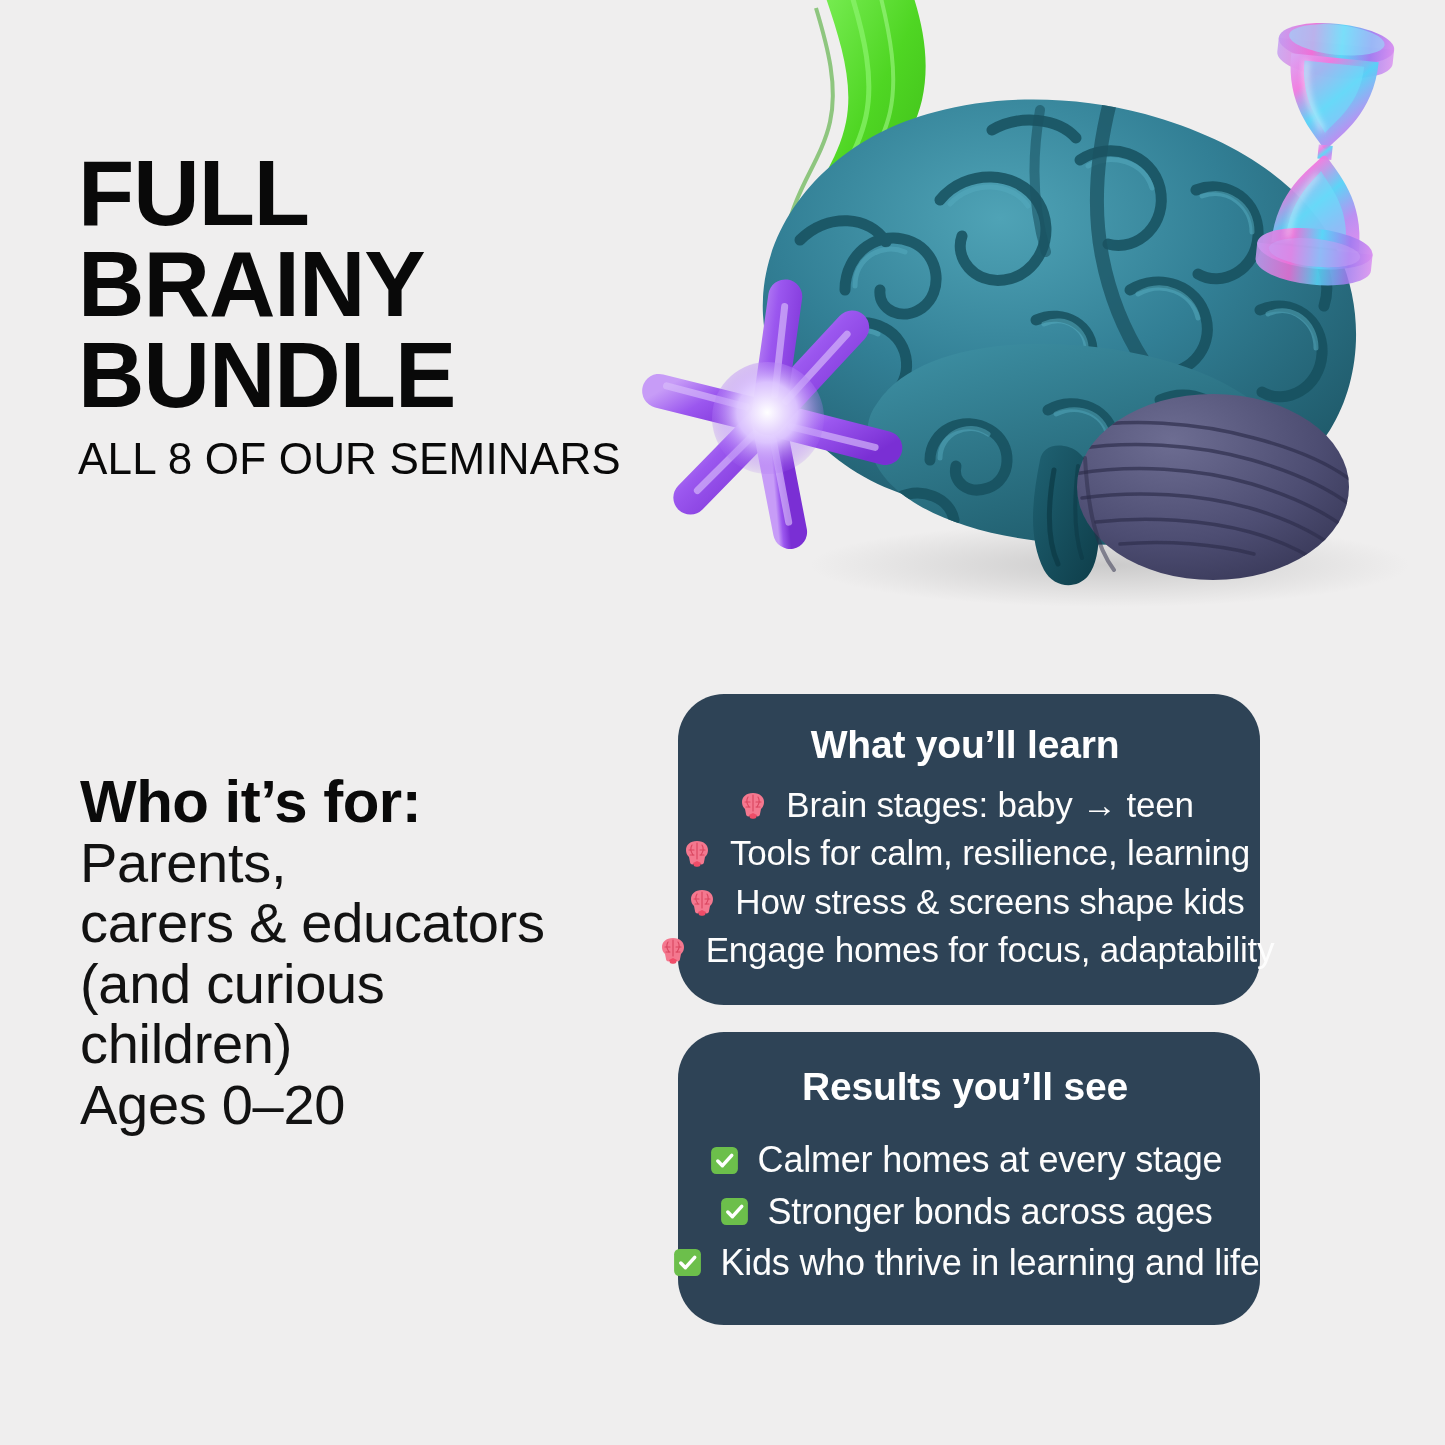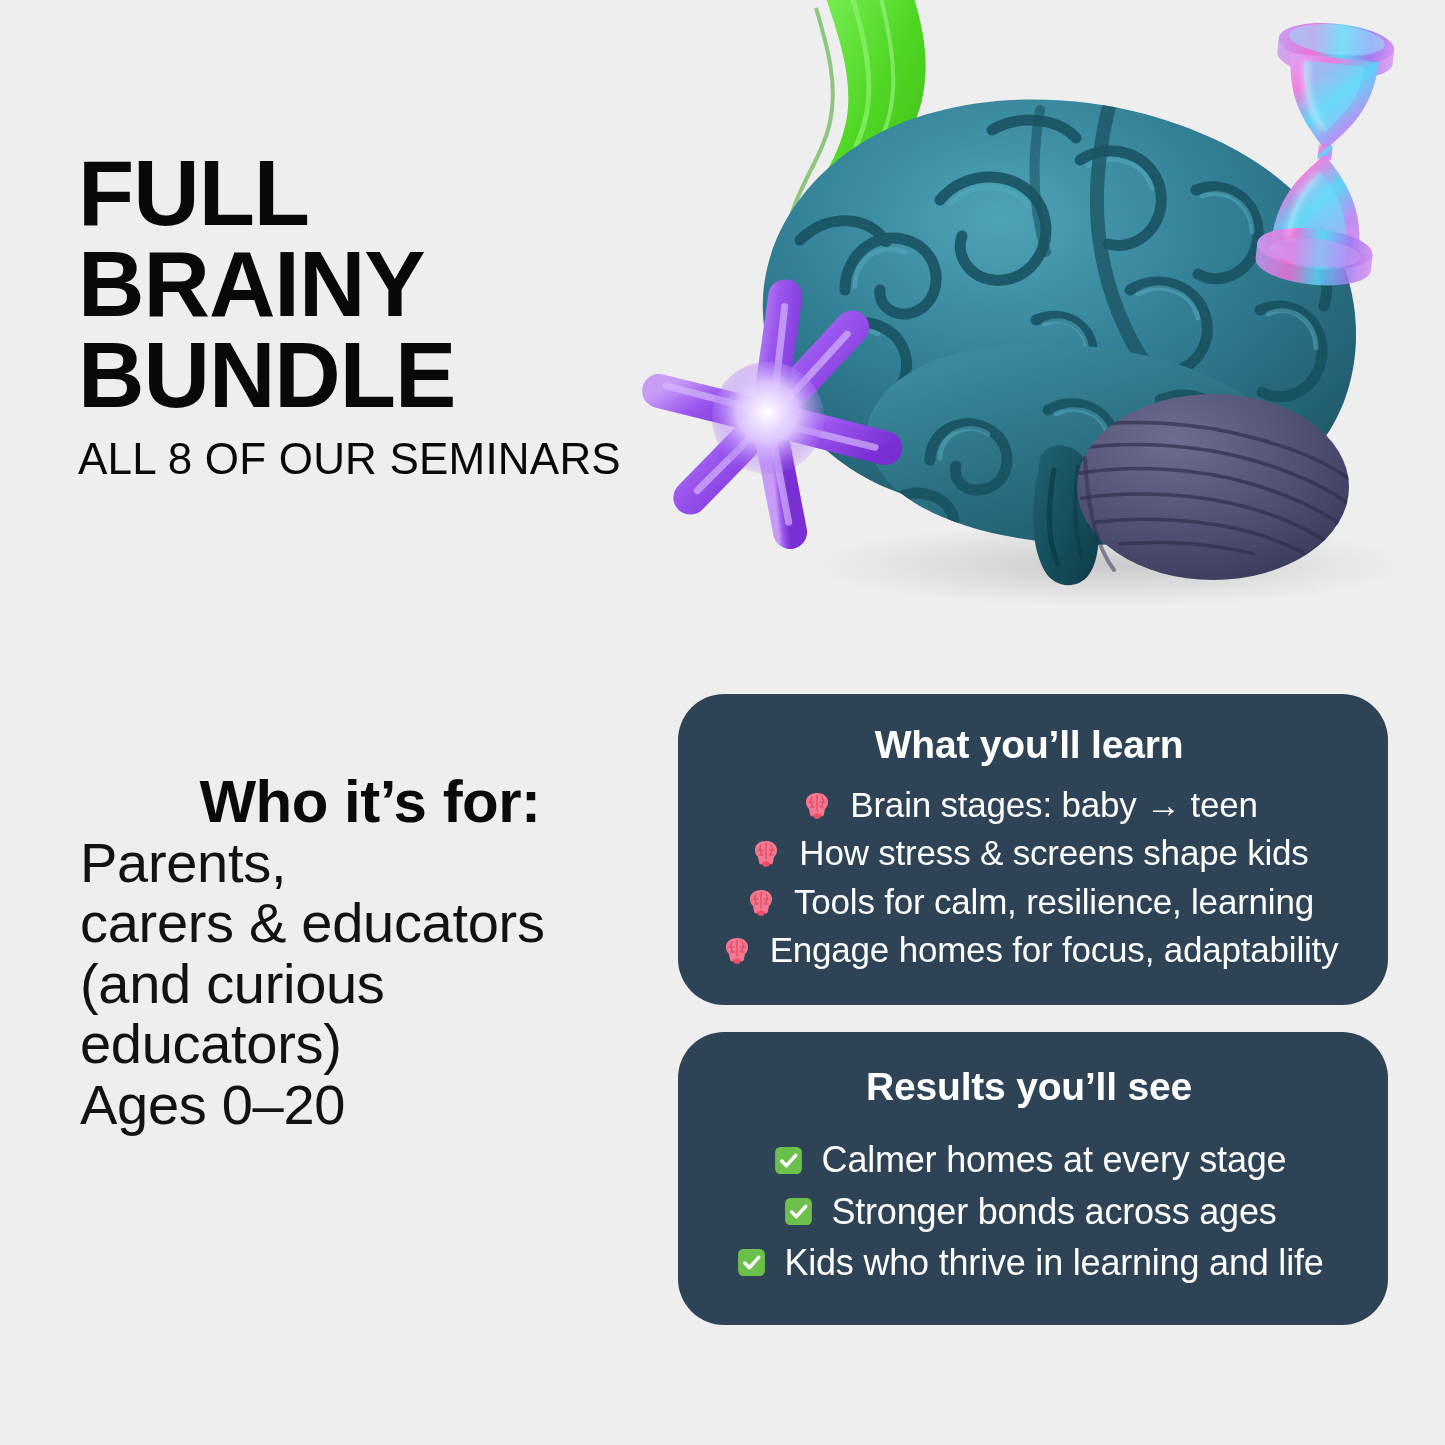--- a/index.html
+++ b/index.html
@@ -62,37 +62,36 @@
     top: 770px;
     width: 580px;
   }
   #who-heading {
     font-family: "Liberation Sans", sans-serif;
     font-weight: 700;
     font-size: 60px;
     line-height: 1.05;
     color: #0a0a0a;
     letter-spacing: -0.5px;
-    text-align: center;
   }
   .who-line {
     font-family: "Liberation Sans", sans-serif;
     font-weight: 400;
     font-size: 56px;
     line-height: 1.08;
     color: #121212;
     letter-spacing: -0.3px;
     white-space: nowrap;
   }
 
   
   .info-card {
     position: absolute;
     left: 678px;
-    width: 710px;
+    width: 582px;
     background: #2e4356;
     border-radius: 46px;
     padding: 30px 34px 30px 26px;
     display: flex;
     flex-direction: column;
     align-items: center;
     justify-content: center;
   }
   #card-learn  { top: 694px; height: 311px; }
   #card-results{ top: 1032px; height: 293px; }
@@ -355,21 +354,21 @@
       <path d="M-28 230 C-28 196 -12 178 -6 168" fill="none" stroke="#ffffff" stroke-width="5" opacity="0.45" stroke-linecap="round" filter="url(#blurTiny)"></path>
     </g>
   </svg>
 </div>
 
 <div id="who-block">
   <div id="who-heading">Who it’s for:</div>
   <div class="who-line">Parents,</div>
   <div class="who-line">carers &amp; educators</div>
   <div class="who-line">(and curious</div>
-  <div class="who-line">educators)</div>
+  <div class="who-line">children)</div>
   <div class="who-line">Ages 0–20</div>
 </div>
 
 <div class="info-card" id="card-learn">
   <div class="card-title">What you’ll learn</div>
   <ul class="card-list">
     <li class="card-item">
       <span class="bullet-icon">
         <svg width="32" height="32" viewBox="0 0 32 32" aria-hidden="true">
           <path d="M16 4 C9 4 5 8 5 13 C5 16 6 18 8 20 L9 25 C9 27 11 28 13 27
@@ -398,40 +397,40 @@
             <path d="M16 6 L16 22"></path>
               <path d="M11 8 C9 11 10 15 12 18"></path>
             <path d="M21 8 C23 11 22 15 20 18"></path>
               <path d="M8 13 L13 13"></path>
             <path d="M19 13 L24 13"></path>
               <path d="M9 18 L13 18"></path>
               <path d="M19 18 L23 18"></path>
           </g>
         </svg>
       </span>
-      <span>How stress &amp; screens shape kids</span>
+      <span>Tools for calm, resilience, learning</span>
     </li>
     <li class="card-item">
       <span class="bullet-icon">
         <svg width="32" height="32" viewBox="0 0 32 32" aria-hidden="true">
           <path d="M16 4 C9 4 5 8 5 13 C5 16 6 18 8 20 L9 25 C9 27 11 28 13 27
                    L16 25 L19 27 C21 28 23 27 23 25 L24 20 C26 18 27 16 27 13 C27 8 23 4 16 4 Z" fill="#f4788f"></path>
           <path d="M12 26 L16 24 L20 26 L19 29 C18 30 14 30 13 29 Z" fill="#ef4d68"></path>
           <g stroke="#d9455f" stroke-width="1.1" fill="none" stroke-linecap="round">
             <path d="M16 6 L16 22"></path>
               <path d="M11 8 C9 11 10 15 12 18"></path>
             <path d="M21 8 C23 11 22 15 20 18"></path>
               <path d="M8 13 L13 13"></path>
             <path d="M19 13 L24 13"></path>
               <path d="M9 18 L13 18"></path>
               <path d="M19 18 L23 18"></path>
           </g>
         </svg>
       </span>
-      <span>Tools for calm, resilience, learning</span>
+      <span>How stress &amp; screens shape kids</span>
     </li>
     <li class="card-item">
       <span class="bullet-icon">
         <svg width="32" height="32" viewBox="0 0 32 32" aria-hidden="true">
           <path d="M16 4 C9 4 5 8 5 13 C5 16 6 18 8 20 L9 25 C9 27 11 28 13 27
                    L16 25 L19 27 C21 28 23 27 23 25 L24 20 C26 18 27 16 27 13 C27 8 23 4 16 4 Z" fill="#f4788f"></path>
           <path d="M12 26 L16 24 L20 26 L19 29 C18 30 14 30 13 29 Z" fill="#ef4d68"></path>
           <g stroke="#d9455f" stroke-width="1.1" fill="none" stroke-linecap="round">
             <path d="M16 6 L16 22"></path>
               <path d="M11 8 C9 11 10 15 12 18"></path>

